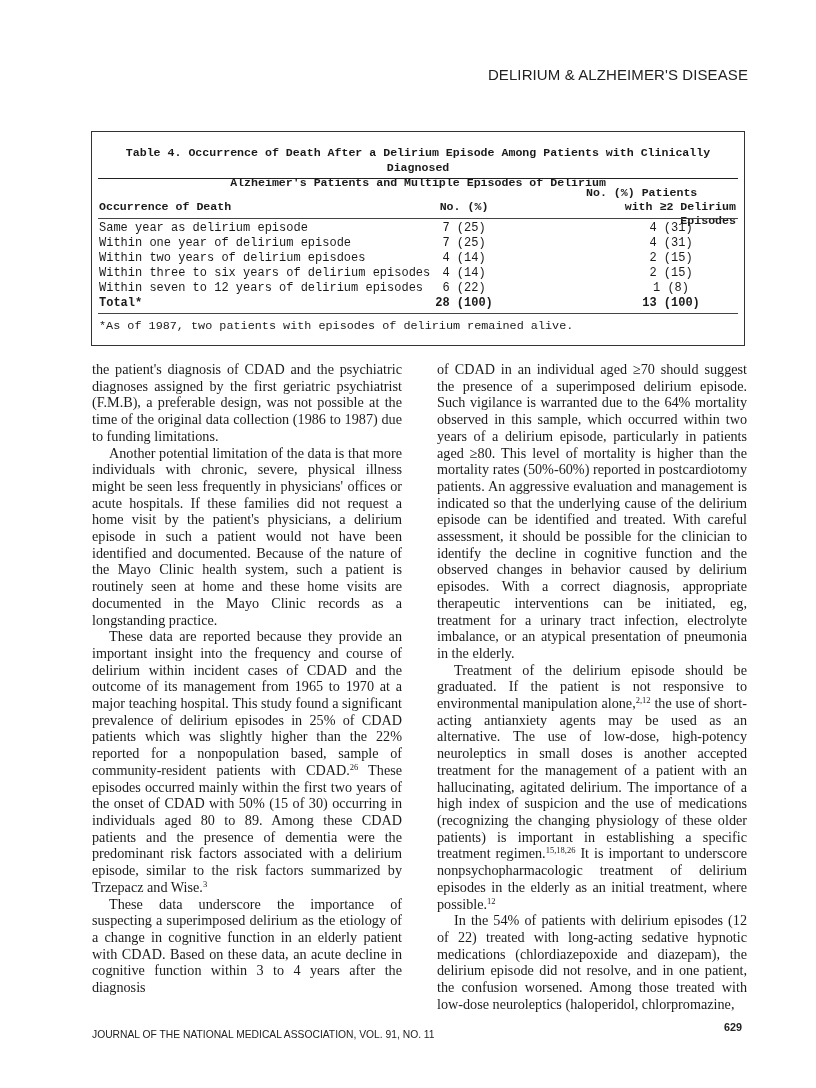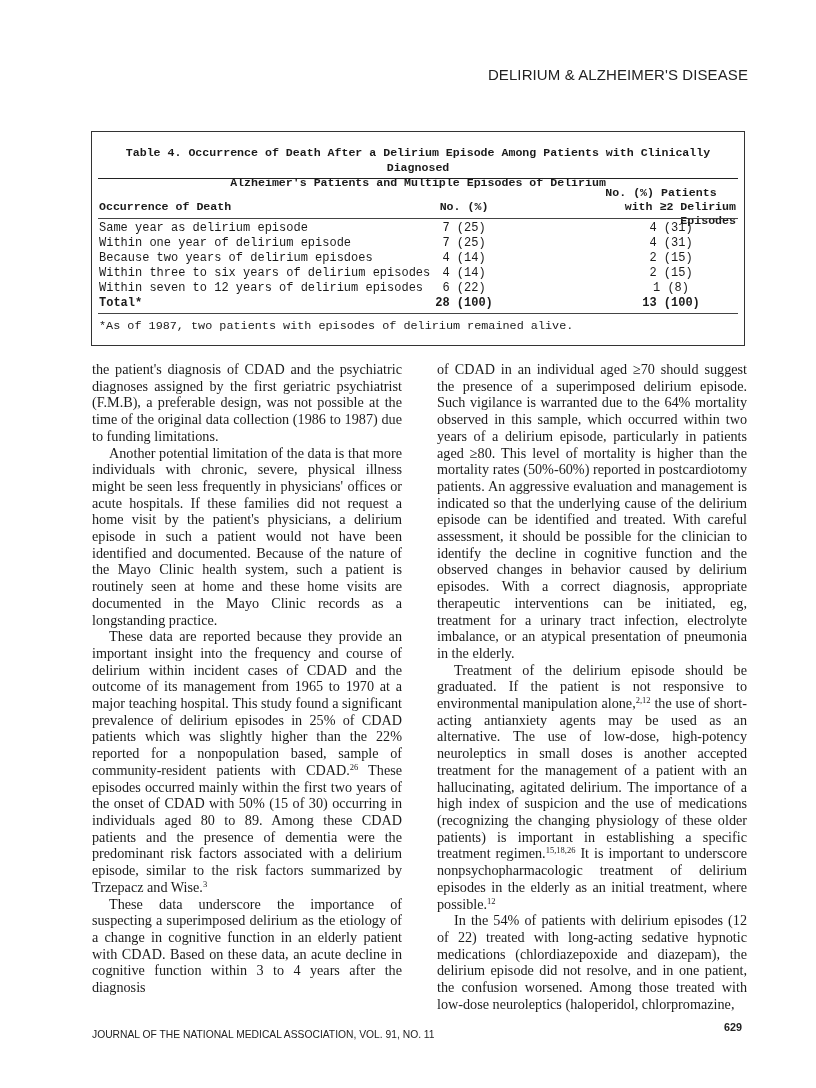--- a/index.html
+++ b/index.html
@@ -18,21 +18,21 @@
       position: absolute; left: 0; right: 0; top: 13px;
       text-align: center; font-weight: bold; font-size: 11.6px; line-height: 15px;
       padding: 0 20px;
     }
     .rule { position: absolute; left: 6px; right: 6px; height: 0; border-top: 1.5px solid #222; }
     .rule.thin { border-top: 1px solid #444; }
     .hdr { position: absolute; font-weight: bold; font-size: 11.6px; line-height: 14px; }
     .hdr.c1 { left: 7px; top: 68px; }
     .hdr.c2 { left: 327px; width: 90px; text-align: center; top: 68px; }
     .hdr.c3 { right: 8px; width: 170px; text-align: right; top: 54px; }
-    .hdr.c3 .l1 { display: block; text-align: center; padding-left: 20px; }
+    .hdr.c3 .l1 { display: block; text-align: left; padding-left: 20px; }
     .rows { position: absolute; left: 7px; right: 8px; top: 89px; }
     .row { position: relative; height: 15px; font-size: 12px; line-height: 15px; }
     .row .c1 { position: absolute; left: 0; }
     .row .c2 { position: absolute; left: 320px; width: 90px; text-align: center; }
     .row .c3 { position: absolute; left: 507px; width: 130px; text-align: center; }
     .row.total { font-weight: bold; }
     .footnote { position: absolute; left: 7px; top: 187px; font-size: 11.8px; }
 
     .col {
       position: absolute; top: 361px; width: 310px;
@@ -78,21 +78,21 @@
       <span class="c1">Same year as delirium episode</span>
       <span class="c2">7 (25)</span>
       <span class="c3">4 (31)</span>
     </div>
     <div class="row">
       <span class="c1">Within one year of delirium episode</span>
       <span class="c2">7 (25)</span>
       <span class="c3">4 (31)</span>
     </div>
     <div class="row">
-      <span class="c1">Because two years of delirium episdoes</span>
+      <span class="c1">Within two years of delirium episdoes</span>
       <span class="c2">4 (14)</span>
       <span class="c3">2 (15)</span>
     </div>
     <div class="row">
       <span class="c1">Within three to six years of delirium episodes</span>
       <span class="c2">4 (14)</span>
       <span class="c3">2 (15)</span>
     </div>
     <div class="row">
       <span class="c1">Within seven to 12 years of delirium episodes</span>

